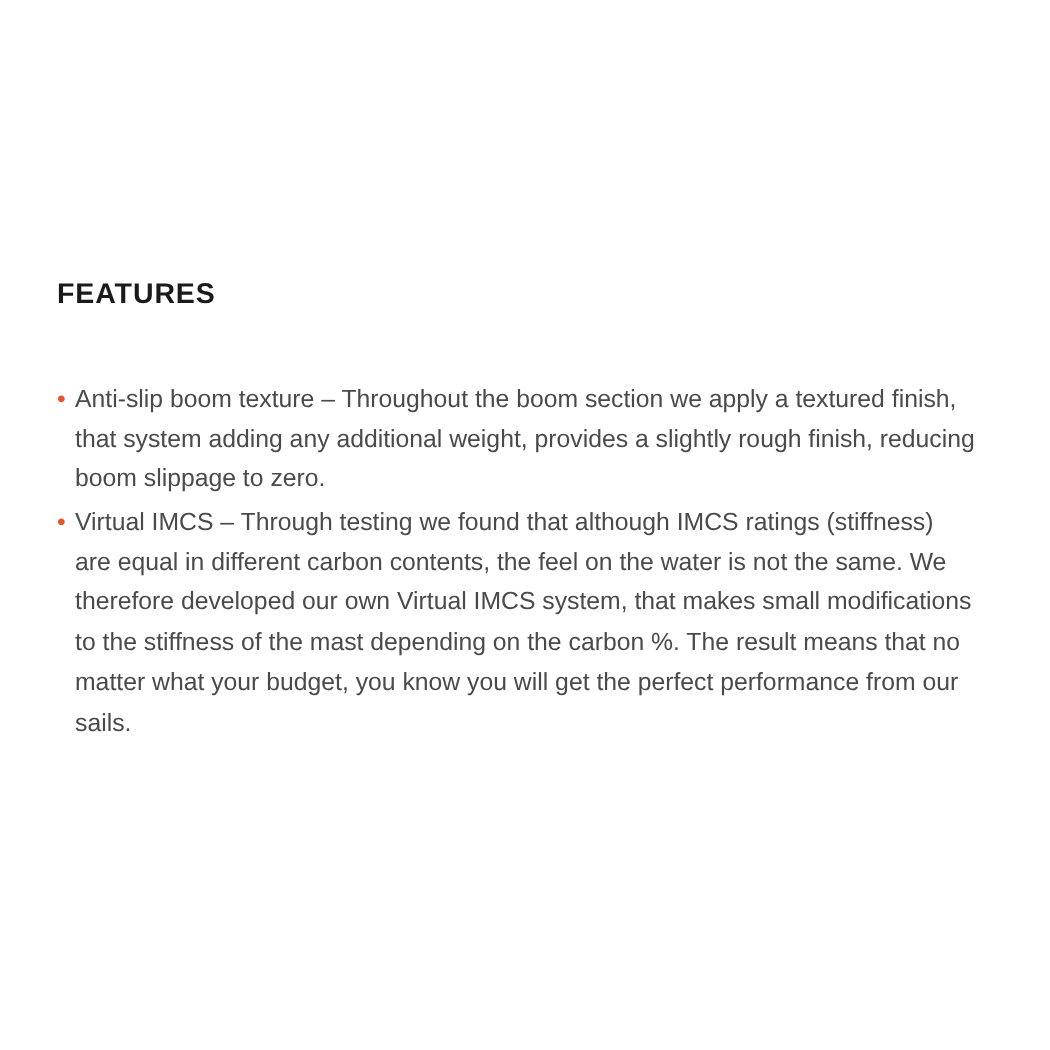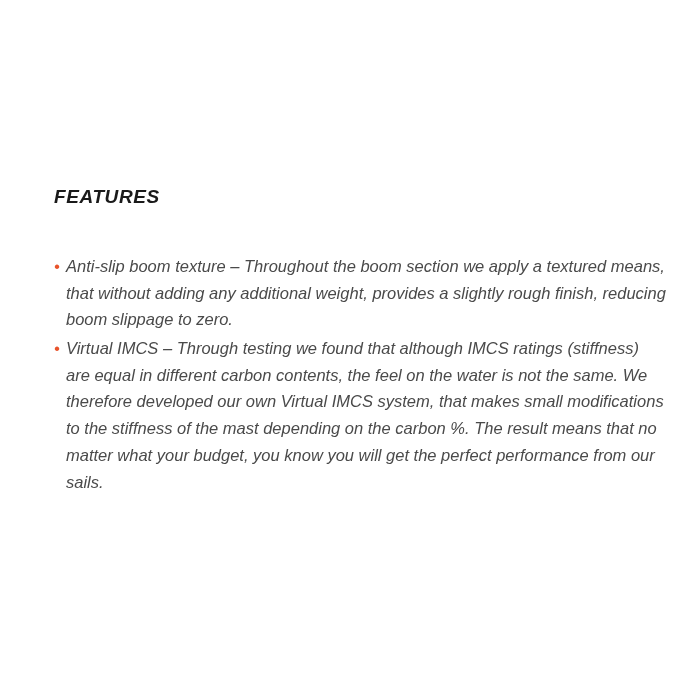--- a/index.html
+++ b/index.html
@@ -16,24 +16,23 @@
   .page {
     position: relative;
     width: 700px;
     height: 700px;
     box-sizing: border-box;
     background: #ffffff;
     overflow: hidden;
   }
   .content {
     position: absolute;
-    left: 54px;
+    left: 38px;
     top: 186px;
     width: 612px;
-    font-style: italic;
   }
   .features-heading {
     font-size: 19px;
     font-weight: bold;
     letter-spacing: 0.6px;
     color: #1a1a1a;
     margin: 0 0 44px 0;
     line-height: 1.2;
   }
   .feature-list {
@@ -64,21 +63,21 @@
 </style>
 </head>
 <body>
 
 <div class="page">
   <div class="content">
     <h1 class="features-heading">FEATURES</h1>
     <ul class="feature-list">
       <li class="feature-item">
         <span class="feature-bullet">•</span>
-        <span class="feature-text">Anti-slip boom texture – Throughout the boom section we apply a textured means, that without adding any additional weight, provides a slightly rough finish, reducing boom slippage to zero.</span>
+        <span class="feature-text">Anti-slip boom texture – Throughout the boom section we apply a textured finish, that system adding any additional weight, provides a slightly rough finish, reducing boom slippage to zero.</span>
       </li>
       <li class="feature-item">
         <span class="feature-bullet">•</span>
         <span class="feature-text">Virtual IMCS – Through testing we found that although IMCS ratings (stiffness) are equal in different carbon contents, the feel on the water is not the same. We therefore developed our own Virtual IMCS system, that makes small modifications to the stiffness of the mast depending on the carbon %. The result means that no matter what your budget, you know you will get the perfect performance from our sails.</span>
       </li>
     </ul>
   </div>
 </div>
 
 </body></html>

